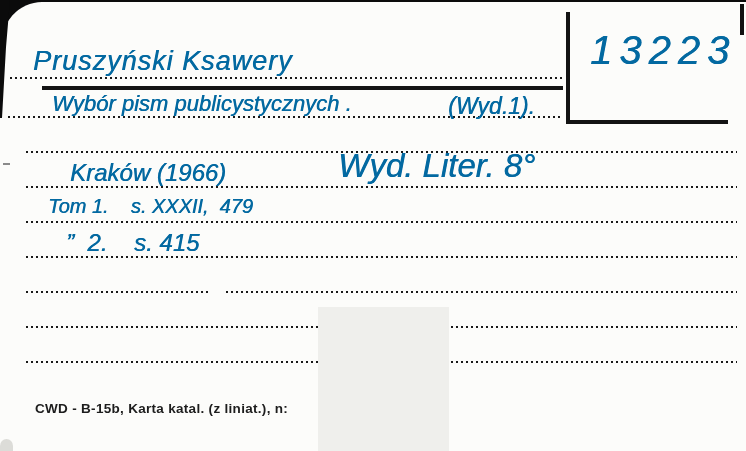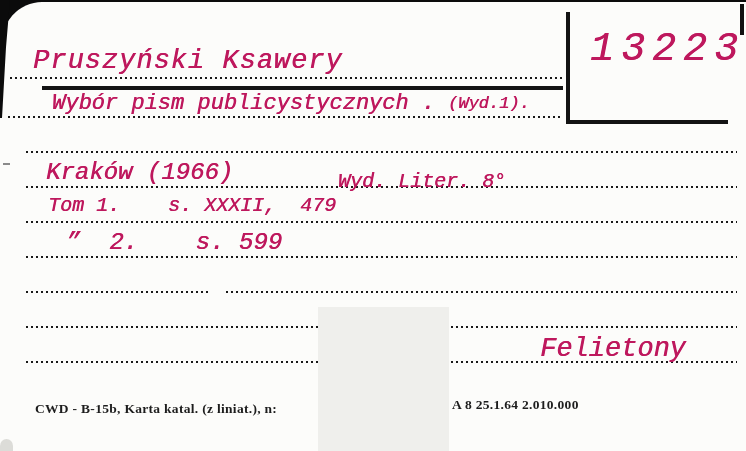--- a/index.html
+++ b/index.html
@@ -4,24 +4,24 @@
 <style>
   html,body{margin:0;padding:0;}
   body{background:#0b0b0b;font-family:"DejaVu Sans",sans-serif;}
   #stage{position:relative;width:746px;height:451px;background:#0b0b0b;overflow:hidden;}
   #card{position:absolute;left:0;top:2px;right:0;bottom:0;background:#fcfcfa;border-top-left-radius:42px 46px;}
   
   .dotline{position:absolute;height:2px;z-index:1;
     background-image:repeating-linear-gradient(90deg,#181818 0 2px,transparent 2px 5px);}
   .heavyline{position:absolute;height:4px;background:#131313;z-index:1;}
   
-  .hand{position:absolute;font-family:Liberation Mono, monospace;font-style:italic;color:#be185d;
+  .hand{position:absolute;font-family:Liberation Sans, sans-serif;font-style:italic;color:#0369a1;
     line-height:1;white-space:pre;z-index:3;text-shadow:0.5px 0 0 currentColor;}
   
-  .print{position:absolute;font-family:Liberation Serif, serif;font-weight:bold;
+  .print{position:absolute;font-family:Liberation Sans, sans-serif;font-weight:bold;
     font-size:13.5px;color:#1d1d1d;line-height:1;white-space:nowrap;z-index:3;letter-spacing:0.3px;}
   .boxline{position:absolute;background:#131313;z-index:2;}
   #corner-wedge{position:absolute;left:0;top:0;width:10px;height:118px;background:#0b0b0b;
     clip-path:polygon(0 0,100% 0,60% 40%,20% 100%,0 100%);z-index:4;}
   #patch{position:absolute;left:318px;top:305px;width:131px;height:146px;background:#efefec;z-index:2;}
   #footer-left-wrap{position:absolute;left:35px;top:396px;width:283px;overflow:hidden;z-index:1;}
   #smudge{position:absolute;left:0;top:437px;width:13px;height:14px;background:#dcdcd8;
     border-radius:50% 50% 0 0;z-index:2;}
   #edge-dash{position:absolute;left:3px;top:161px;width:7px;height:2px;background:#8a8a8a;z-index:1;}
   #right-tick{position:absolute;left:740px;top:4px;width:4px;height:31px;background:#111;z-index:4;}
@@ -44,31 +44,29 @@
     <div class="dotline" style="left:226px;top:289px;width:511px;"></div>
     <div class="dotline" style="left:26px;top:324px;width:711px;"></div>
     <div class="dotline" style="left:26px;top:359px;width:711px;"></div>
 
     <div class="boxline" style="left:566px;top:10px;width:4px;height:112px;"></div>
     <div class="boxline" style="left:566px;top:118px;width:162px;height:4px;"></div>
     <div class="hand" style="left:590px;top:28px;font-size:40px;letter-spacing:7px;">13223</div>
 
     <div class="hand" style="left:33px;top:46px;font-size:27px;letter-spacing:1px;">Pruszyński Ksawery</div>
     <div class="hand" style="left:52px;top:91px;font-size:22px;">Wybór pism publicystycznych .</div>
-    <div class="hand" style="left:448px;top:93px;font-size:17px;">(Wyd.1).</div>
-    <div class="hand" style="left:46px;top:159px;font-size:24px;">Kraków (1966)</div>
-    <div class="hand" style="left:338px;top:170px;font-size:20px;">Wyd. Liter. 8°</div>
+    <div class="hand" style="left:448px;top:93px;font-size:23px;">(Wyd.1).</div>
+    <div class="hand" style="left:70px;top:159px;font-size:24px;">Kraków (1966)</div>
+    <div class="hand" style="left:338px;top:147px;font-size:33px;">Wyd. Liter. 8°</div>
     <div class="hand" style="left:48px;top:194px;font-size:20px;">Tom 1.    s. XXXII,  479</div>
-    <div class="hand" style="left:66px;top:229px;font-size:24px;">”  2.    s. 599</div>
-    <div class="hand" style="left:540px;top:334px;font-size:27px;">Felietony</div>
+    <div class="hand" style="left:66px;top:229px;font-size:24px;">”  2.    s. 415</div>
 
     <div id="footer-left-wrap">
       <span class="print" style="position:static;">CWD - B-15b, Karta katal. (z liniat.), n:</span>
     </div>
-    <div class="print" style="left:452px;top:396px;">A 8 25.1.64 2.010.000</div>
 
     <div id="patch"></div>
     <div id="smudge"></div>
     <div id="edge-dash"></div>
   </div>
 
   <div id="corner-wedge"></div>
   <div id="right-tick"></div>
 </div>
 

